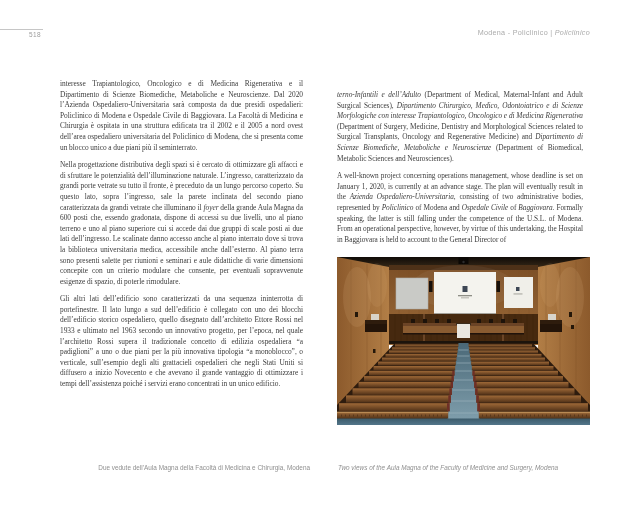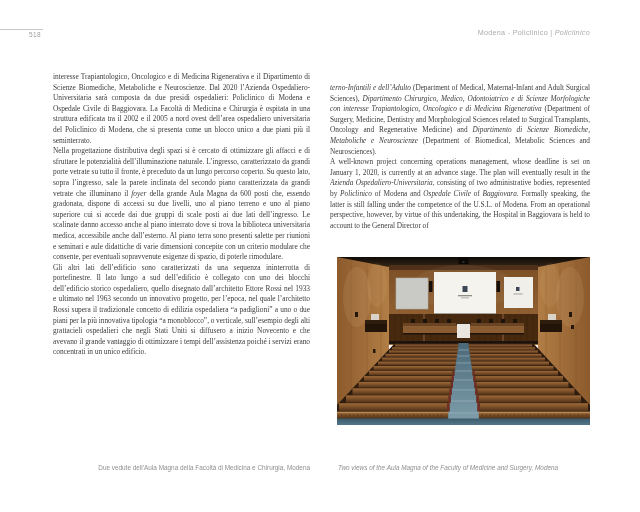--- a/index.html
+++ b/index.html
@@ -8,21 +8,21 @@
     overflow:hidden;font-family:"Liberation Serif",serif;
   }
   .folio-rule{position:absolute;left:0;top:29px;width:43px;height:1px;background:#c6c6c6;}
   .folio{position:absolute;left:0;top:31px;width:41px;text-align:right;
     font-family:"Liberation Sans",sans-serif;font-size:6.5px;color:#9c9c9c;letter-spacing:.4px;}
   .running-head{position:absolute;top:28px;right:50px;
     font-family:"Liberation Sans",sans-serif;font-size:7.2px;color:#ababab;letter-spacing:.3px;padding-left:44px;}
   .running-head em{font-style:italic;}
   .col{position:absolute;text-align:justify;color:#3c3c3c;
     font-size:7.4px;line-height:10.6px;letter-spacing:-0.02px;word-spacing:-0.12px;}
-  .col p{margin:0;}
+  .col p{margin:7px;}
   .col em{}
   .col-left{left:53px;top:72px;width:257px;height:360px;overflow:hidden;}
   .col-right{left:330px;top:83px;width:260px;height:176px;overflow:hidden;font-size:7.3px;}
   .figure{position:absolute;left:337px;top:257px;width:253px;height:168px;}
   .figure svg{display:block;}
   .caption{position:absolute;font-family:"Liberation Sans",sans-serif;
     font-size:6.4px;color:#8f8f8f;line-height:8px;}
   .caption-it{left:53px;top:464px;width:257px;text-align:right;}
   .caption-en{left:338px;top:464px;width:253px;text-align:left;font-style:italic;}
 </style>

